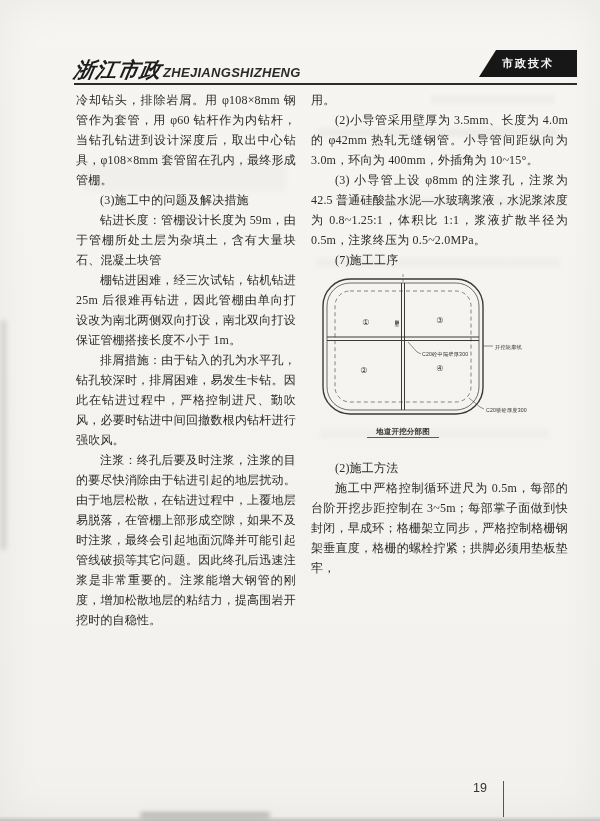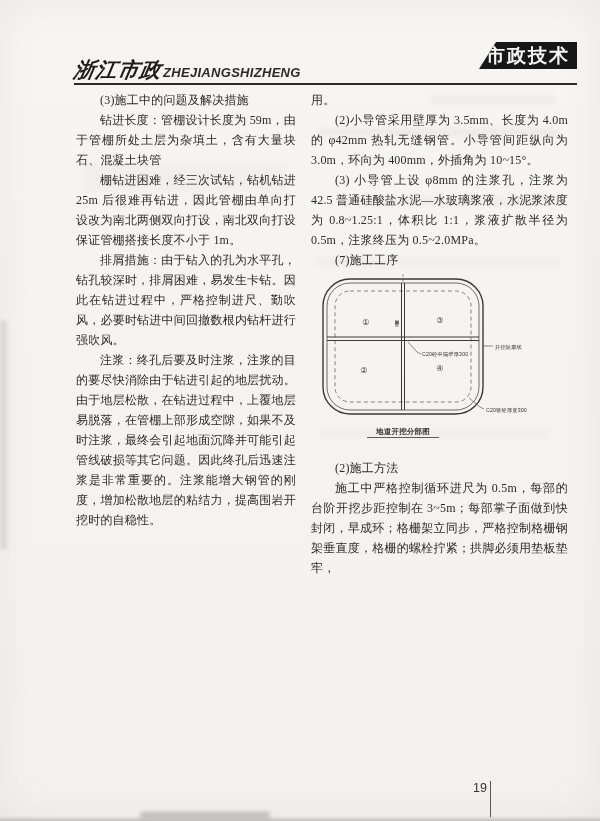--- a/index.html
+++ b/index.html
@@ -18,62 +18,63 @@
     font-size:21px;font-weight:bold;font-style:italic;
     transform:skewX(-10deg);letter-spacing:1px;color:#1c1c1c;
   }
   .hdr-logo .en{
     font-family:"Liberation Sans","DejaVu Sans",sans-serif;
     font-size:13px;font-weight:bold;font-style:italic;color:#2a2a2a;
     margin-left:1px;letter-spacing:0.3px;
   }
   .hdr-rule{position:absolute;left:74px;right:23px;top:83px;height:2px;background:#2c2c2c;}
   .hdr-tag{
-    position:absolute;right:23px;top:42px;width:98px;height:27px;
+    position:absolute;right:23px;top:50px;width:98px;height:27px;
     background:#171717;color:#f5f5f5;
     clip-path:polygon(17px 0,100% 0,100% 100%,0 100%);
     display:flex;align-items:center;justify-content:center;
     font-family:"Liberation Sans","DejaVu Sans",sans-serif;
-    font-size:19px;font-weight:bold;letter-spacing:2px;
+    font-size:11px;font-weight:bold;letter-spacing:2px;
   }
   
   .col{position:absolute;top:90px;font-size:12px;line-height:20px;text-align:justify;letter-spacing:0.2px;}
   .col.left{left:76px;width:220px;}
   .col.right{left:311px;width:257px;}
   .col p{margin:0;text-indent:2em;}
   .col p.noindent{text-indent:0;}
   .col p.head{font-weight:bold;font-family:"Liberation Sans","DejaVu Sans",sans-serif;font-size:11.5px;}
   
   figure{margin:4px 0 2px 0;text-align:center;}
   .diagram-svg text{font-family:"Liberation Sans","DejaVu Sans",sans-serif;fill:#333;}
   
   .pageno{
     position:absolute;left:465px;top:781px;width:22px;height:36px;
     border-right:1.2px solid #555;
     font-family:"Liberation Sans","DejaVu Sans",sans-serif;
-    font-size:12.5px;color:#333;text-align:right;padding-right:3px;
+    font-size:12.5px;color:#333;text-align:right;padding-right:16px;
   }
   
   .ghost{position:absolute;background:rgba(90,90,90,0.055);filter:blur(2px);border-radius:3px;pointer-events:none;}
   .edge-bottom{position:absolute;left:0;bottom:0;width:100%;height:5px;
     background:linear-gradient(rgba(0,0,0,0),rgba(0,0,0,0.18));pointer-events:none;}
 </style>
 </head>
 <body>
 
 <div class="page">
 
   <div class="hdr-logo">
     <span class="cn">浙江市政</span>
     <span class="en">ZHEJIANGSHIZHENG</span>
   </div>
   <div class="hdr-rule"></div>
   <div class="hdr-tag">市政技术</div>
 
   <div class="col left">
+    <p class="noindent">冷却钻头，排除岩屑。用 φ108×8mm 钢管作为套管，用 φ60 钻杆作为内钻杆，当钻孔钻进到设计深度后，取出中心钻具，φ108×8mm 套管留在孔内，最终形成管棚。</p>
     <p>(3)施工中的问题及解决措施</p>
     <p>钻进长度：管棚设计长度为 59m，由于管棚所处土层为杂填土，含有大量块石、混凝土块管</p>
     <p>棚钻进困难，经三次试钻，钻机钻进 25m 后很难再钻进，因此管棚由单向打设改为南北两侧双向打设，南北双向打设保证管棚搭接长度不小于 1m。</p>
     <p>排屑措施：由于钻入的孔为水平孔，钻孔较深时，排屑困难，易发生卡钻。因此在钻进过程中，严格控制进尺、勤吹风，必要时钻进中间回撤数根内钻杆进行强吹风。</p>
     <p>注浆：终孔后要及时注浆，注浆的目的要尽快消除由于钻进引起的地层扰动。由于地层松散，在钻进过程中，上覆地层易脱落，在管棚上部形成空隙，如果不及时注浆，最终会引起地面沉降并可能引起管线破损等其它问题。因此终孔后迅速注浆是非常重要的。注浆能增大钢管的刚度，增加松散地层的粘结力，提高围岩开挖时的自稳性。</p>
 
   </div>
 
   <div class="col right">
     <p class="noindent">用。</p>

